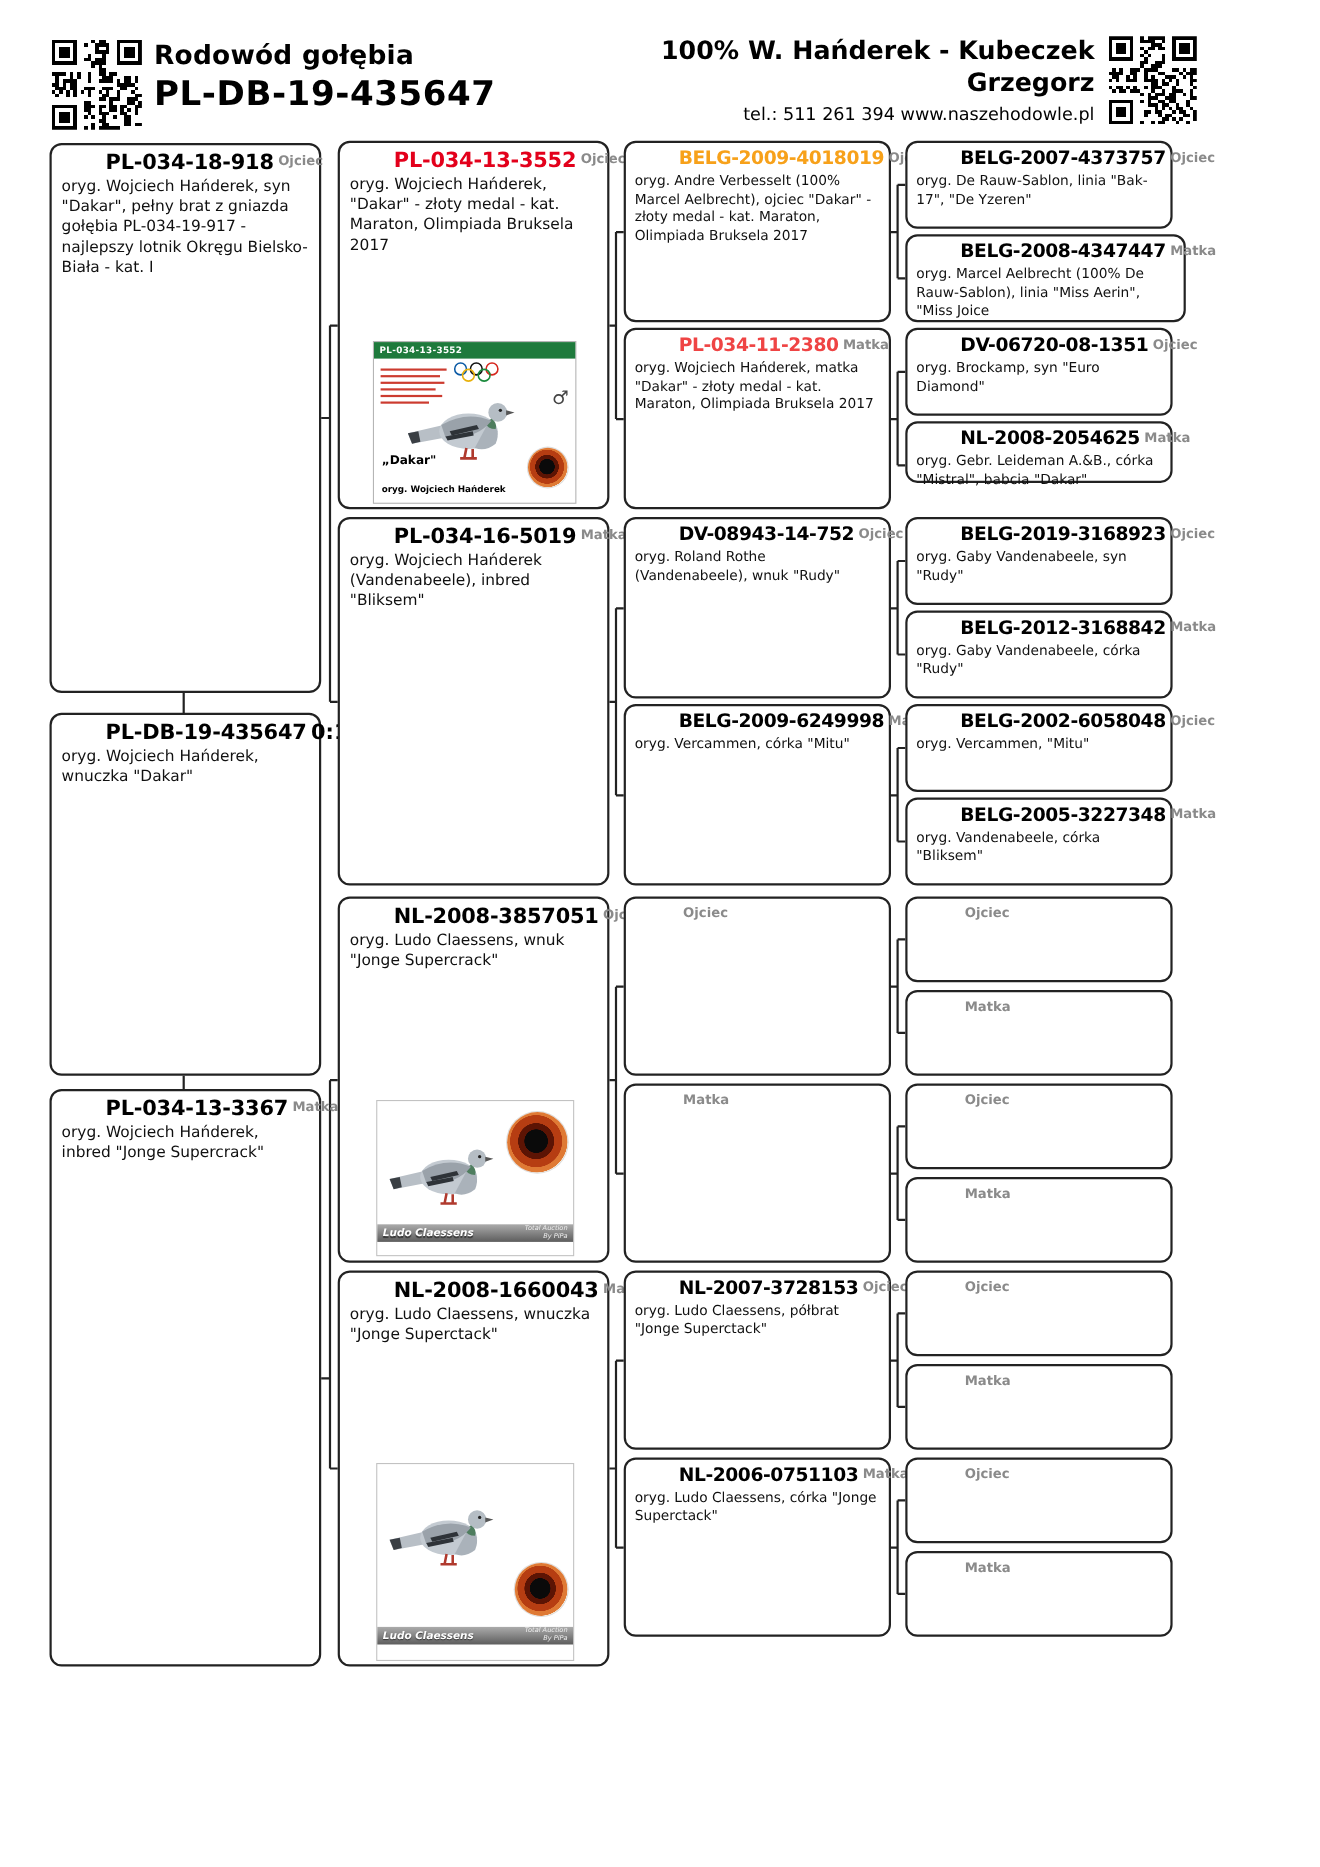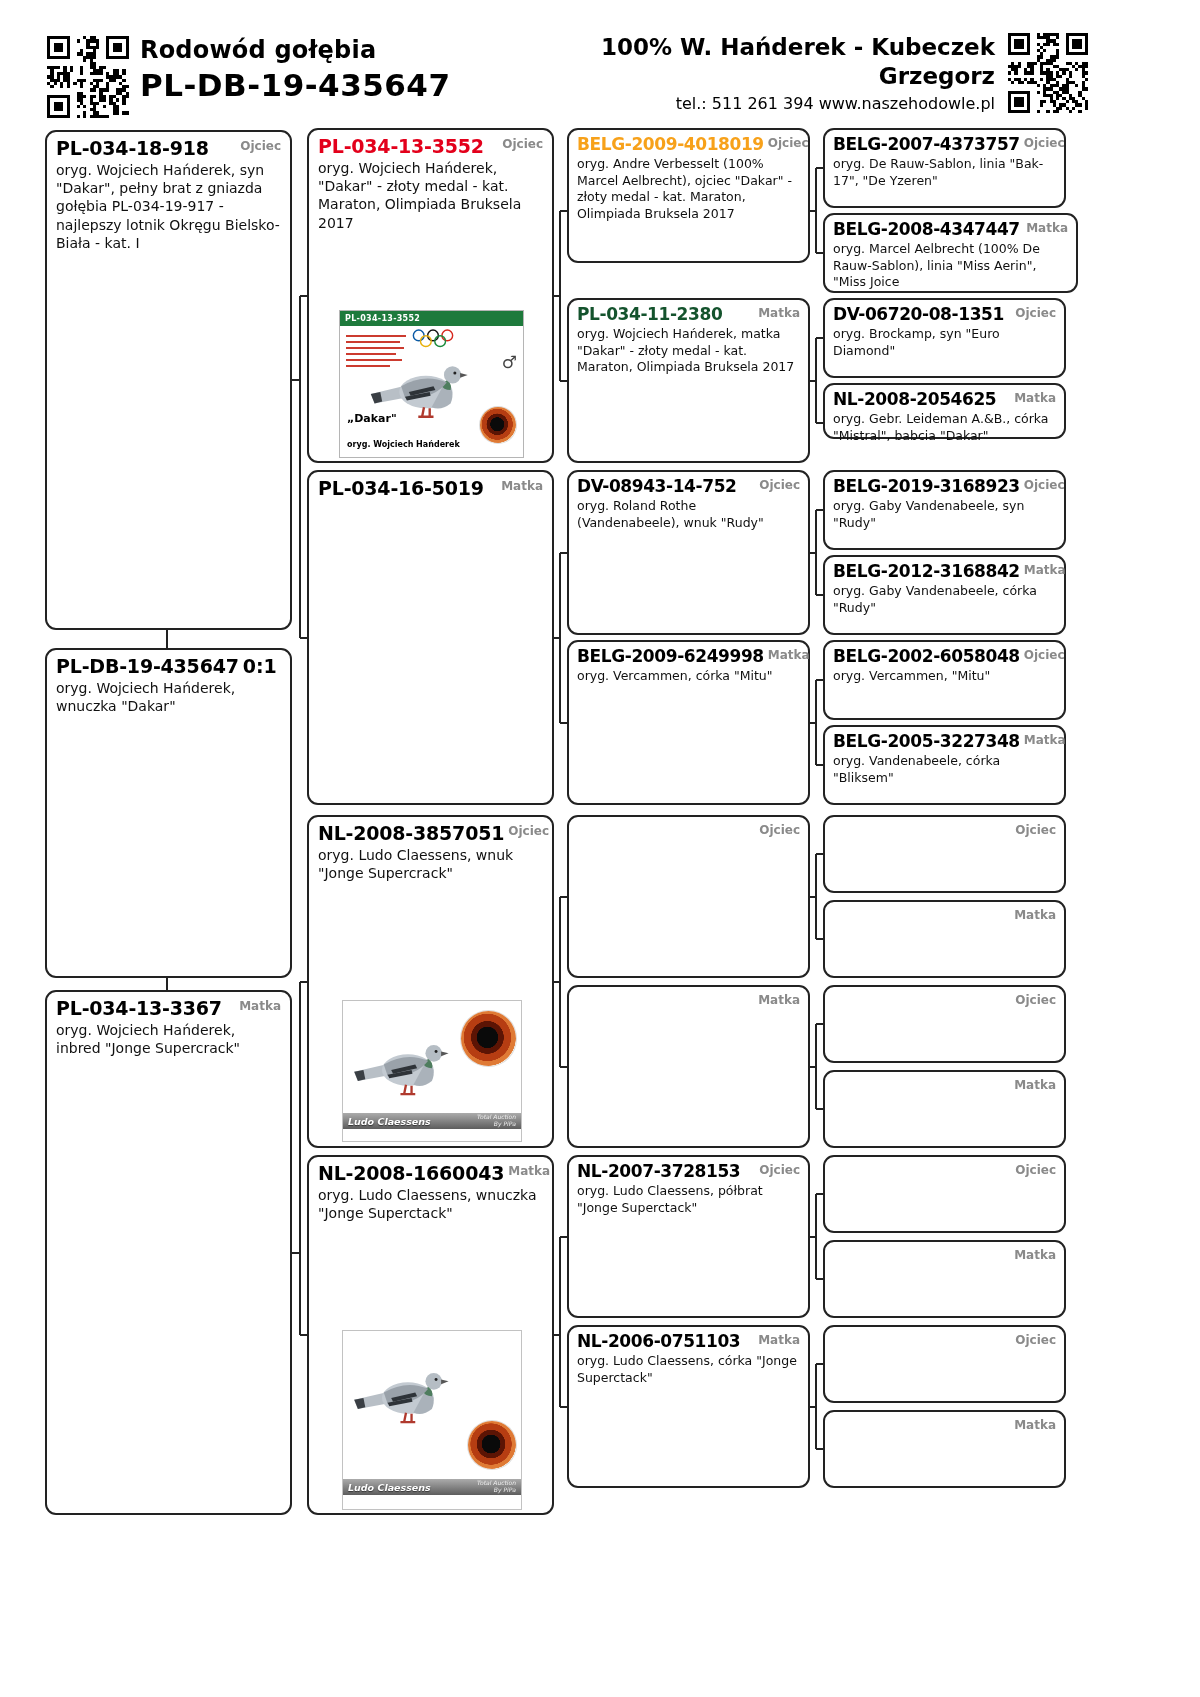--- a/index.html
+++ b/index.html
@@ -16,21 +16,21 @@
   .ring-big { font-size:31px; font-weight:bold; letter-spacing:0.5px; margin-top:3px; }
   .owner { position:absolute; right:205px; top:33px; text-align:right; width:620px; }
   .owner-line { font-size:23px; font-weight:bold; line-height:1.27; }
   .owner-contact { font-size:16px; margin-top:3px; }
 
   
   .connectors { position:absolute; left:0; top:0; z-index:0; }
 
   
   .box { position:absolute; background:#fff; border:2px solid #222; border-radius:11px; padding:5px 9px; z-index:1; }
-  .box-head { display:flex; align-items:flex-start; justify-content:space-between; gap:4px; }
+  .box-head { display:flex; align-items:flex-start; justify-content:flex-start; gap:4px;margin-left:40px; }
   .ring { font-weight:bold; font-size:19px; white-space:nowrap; letter-spacing:-0.2px; }
   .box.small { padding:4px 8px; }
   .box.small .ring { font-size:17px; letter-spacing:-0.4px; }
   .role { font-weight:bold; font-size:12px; color:#8a8a8a; padding-top:2px; white-space:nowrap; }
   .score { font-weight:bold; font-size:19px; padding-right:12px; }
   .desc { font-size:14px; line-height:1.3; color:#101010; margin-top:2px; }
   .box.small .desc { font-size:12.5px; line-height:1.32; }
 
   
   .photo-card { position:absolute; background:#fff; z-index:2; }
@@ -536,20 +536,21 @@
         <div class="photo-caption">oryg. Wojciech Hańderek</div>
       </div>
     </div>
   </div>
 
   <div class="box" style="left:307px;top:470px;width:247px;height:335px">
     <div class="box-head">
       <span class="ring">PL-034-16-5019</span>
       <span class="role">Matka</span>
     </div>
+    <div class="desc">oryg. Wojciech Hańderek (Vandenabeele), inbred "Bliksem"</div>
   </div>
 
   <div class="box" style="left:307px;top:815px;width:247px;height:333px">
     <div class="box-head">
       <span class="ring">NL-2008-3857051</span>
       <span class="role">Ojciec</span>
     </div>
     <div class="desc">oryg. Ludo Claessens, wnuk "Jonge Supercrack"</div>
     <div class="photo-card claes-card claes-c1">
       <div class="eye-photo eye-claes"></div>
@@ -602,30 +603,30 @@
       <div class="pc-gray-bar">
         <span class="pc-brand">Ludo Claessens</span>
         <span class="pc-auction">
           <span>Total Auction</span>
           <span>By PiPa</span>
         </span>
       </div>
     </div>
   </div>
 
-  <div class="box small" style="left:567px;top:128px;width:243px;height:135px">
+  <div class="box small" style="left:567px;top:128px;width:243px;height:165px">
     <div class="box-head">
       <span class="ring" style="color: rgb(247, 161, 26);">BELG-2009-4018019</span>
       <span class="role">Ojciec</span>
     </div>
     <div class="desc">oryg. Andre Verbesselt (100% Marcel Aelbrecht), ojciec "Dakar" - złoty medal - kat. Maraton, Olimpiada Bruksela 2017</div>
   </div>
   <div class="box small" style="left:567px;top:298px;width:243px;height:165px">
     <div class="box-head">
-      <span class="ring" style="color: #14532d;">PL-034-11-2380</span>
+      <span class="ring" style="color: #ef4444;">PL-034-11-2380</span>
       <span class="role">Matka</span>
     </div>
     <div class="desc">oryg. Wojciech Hańderek, matka "Dakar" - złoty medal - kat. Maraton, Olimpiada Bruksela 2017</div>
   </div>
   <div class="box small" style="left:567px;top:470px;width:243px;height:165px">
     <div class="box-head">
       <span class="ring">DV-08943-14-752</span>
       <span class="role">Ojciec</span>
     </div>
     <div class="desc">oryg. Roland Rothe (Vandenabeele), wnuk "Rudy"</div>

